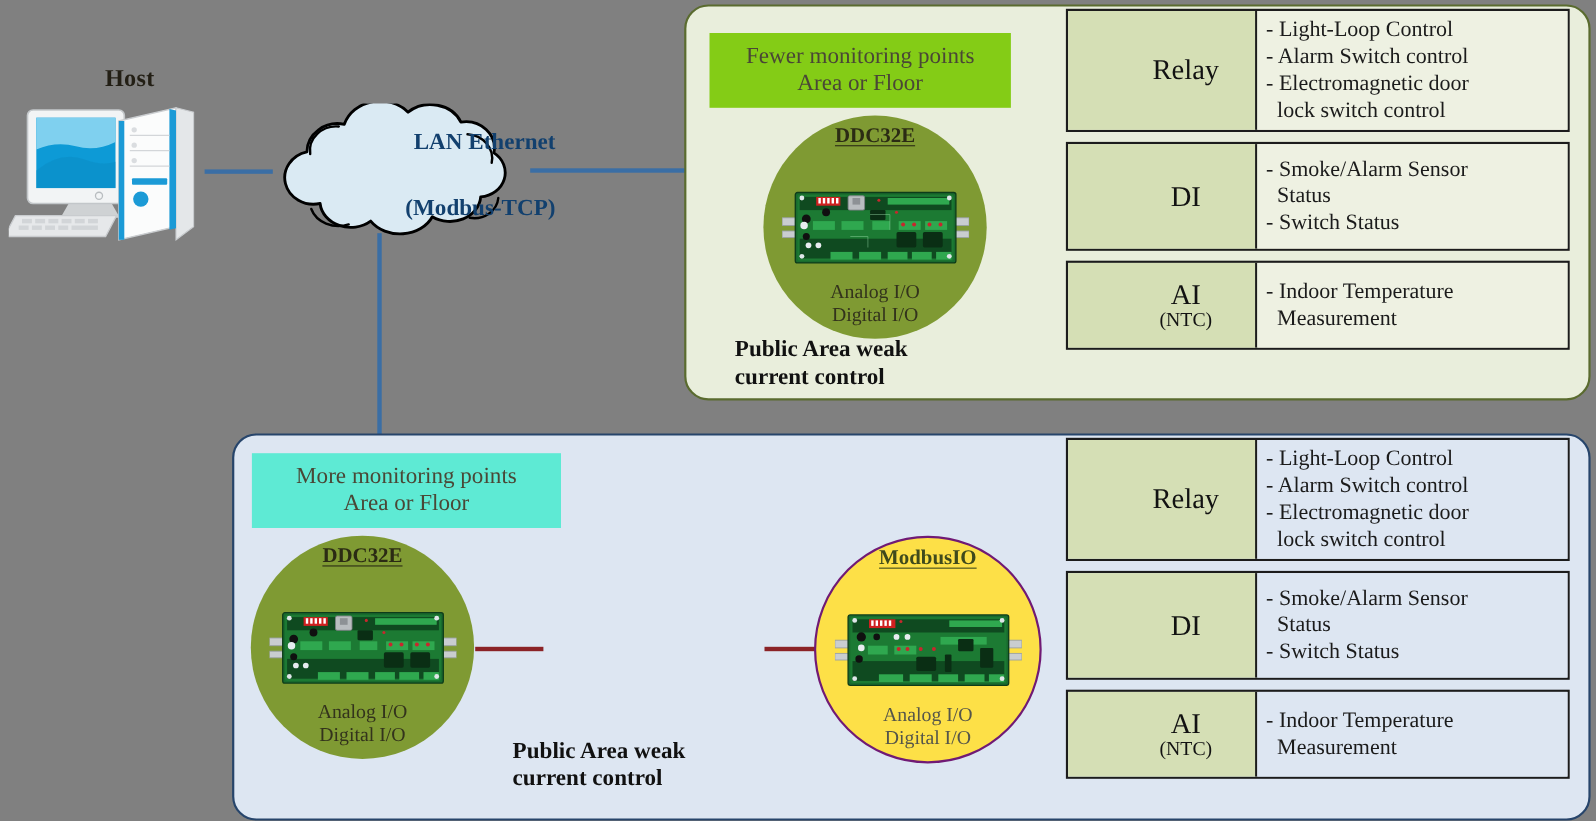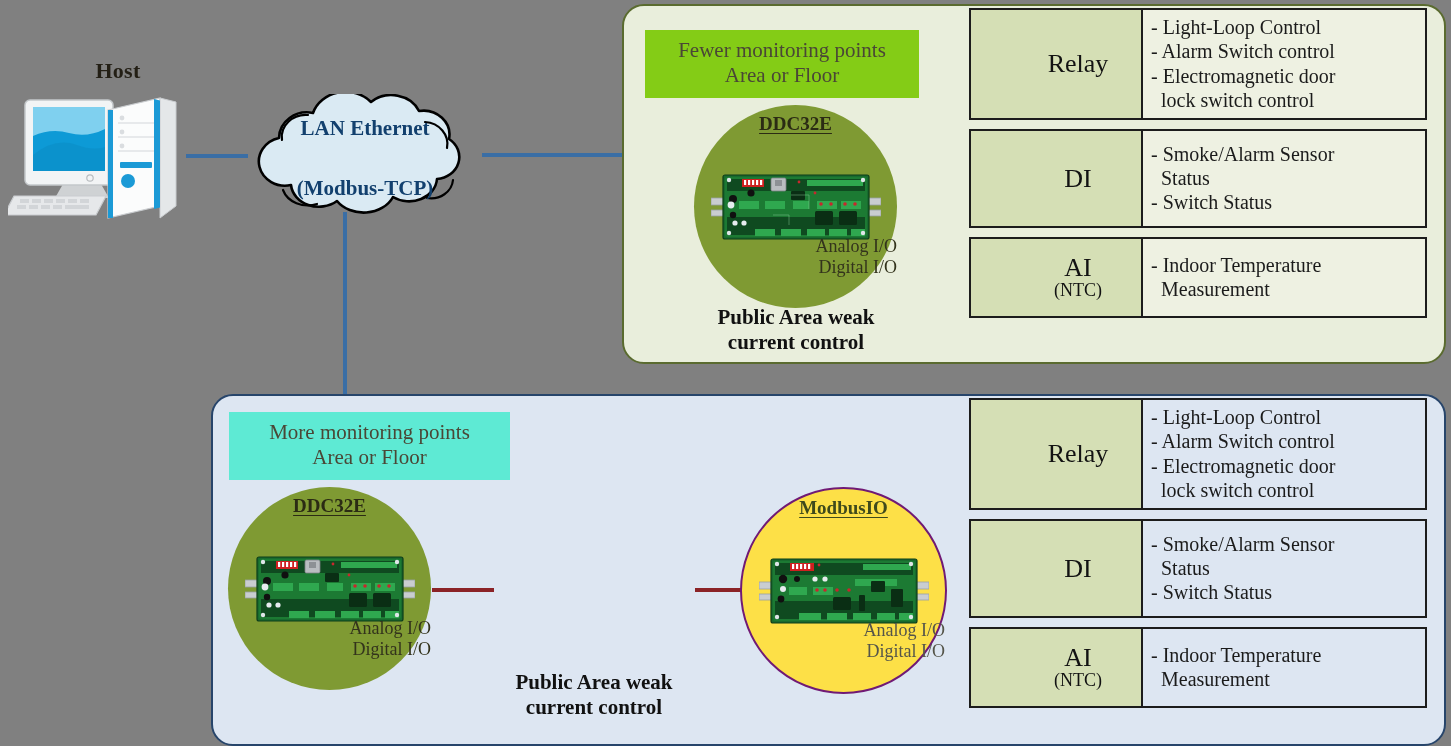--- a/index.html
+++ b/index.html
@@ -19,21 +19,21 @@
   #host-label{
     left:58px;top:58px;width:120px;
     font-weight:bold;font-size:22px;color:#231f15;
     text-align:center;letter-spacing:.3px;
   }
   #host-computer{left:8px;top:92px;width:178px;height:128px;}
 
   
   .cloud-text{
     position:absolute;left:0;top:0;width:100%;height:100%;
-    display:flex;flex-direction:column;align-items:center;justify-content:center;
+    display:flex;flex-direction:column;align-items:flex-end;justify-content:center;
     font-weight:bold;line-height:1.15;pointer-events:none;gap:36px;
   }
   #lan-cloud{left:225px;top:94px;width:280px;height:128px;}
   #lan-cloud .cloud-text{color:#12406e;font-size:21px;}
   #rs485-cloud{left:470px;top:515px;width:250px;height:128px;}
   #rs485-cloud .cloud-text{color:#78181b;font-size:21px;}
 
   
   .link-h{background:#3a6ea5;height:4px;}
   .link-v{background:#3a6ea5;width:4px;}
@@ -80,33 +80,33 @@
     background:#fde047;border:2px solid #701a75;
   }
   .device-title{
     position:absolute;left:0;width:100%;top:8px;
     text-align:center;font-weight:bold;font-size:19px;
     color:#2b2b14;text-decoration:underline;
     text-underline-offset:3px;
   }
   #device-modbus .device-title{color:#3f4a1c;}
   .device-io{
-    position:absolute;left:0;width:100%;bottom:30px;
-    text-align:right;font-size:18px;color:#33331c;line-height:1.18;
+    position:absolute;left:0;width:100%;bottom:11px;
+    text-align:center;font-size:18px;color:#33331c;line-height:1.18;
   }
   #device-modbus .device-io{color:#55554a;}
   .pcb-wrap{
     position:absolute;left:50%;top:50%;
     transform:translate(-50%,-50%);
     width:170px;height:72px;
   }
 
   
   .caption{
-    position:absolute;text-align:center;
+    position:absolute;text-align:left;
     font-weight:bold;font-size:21px;color:#111;line-height:1.2;
   }
   #caption-top{left:668px;top:305px;width:256px;}
   #caption-bottom{left:466px;top:670px;width:256px;}
 
   
   .io-table{position:absolute;}
   .io-row{display:flex;border:2px solid #1c1c1c;margin-bottom:9px;}
   .io-label{
     width:126px;flex:0 0 126px;

